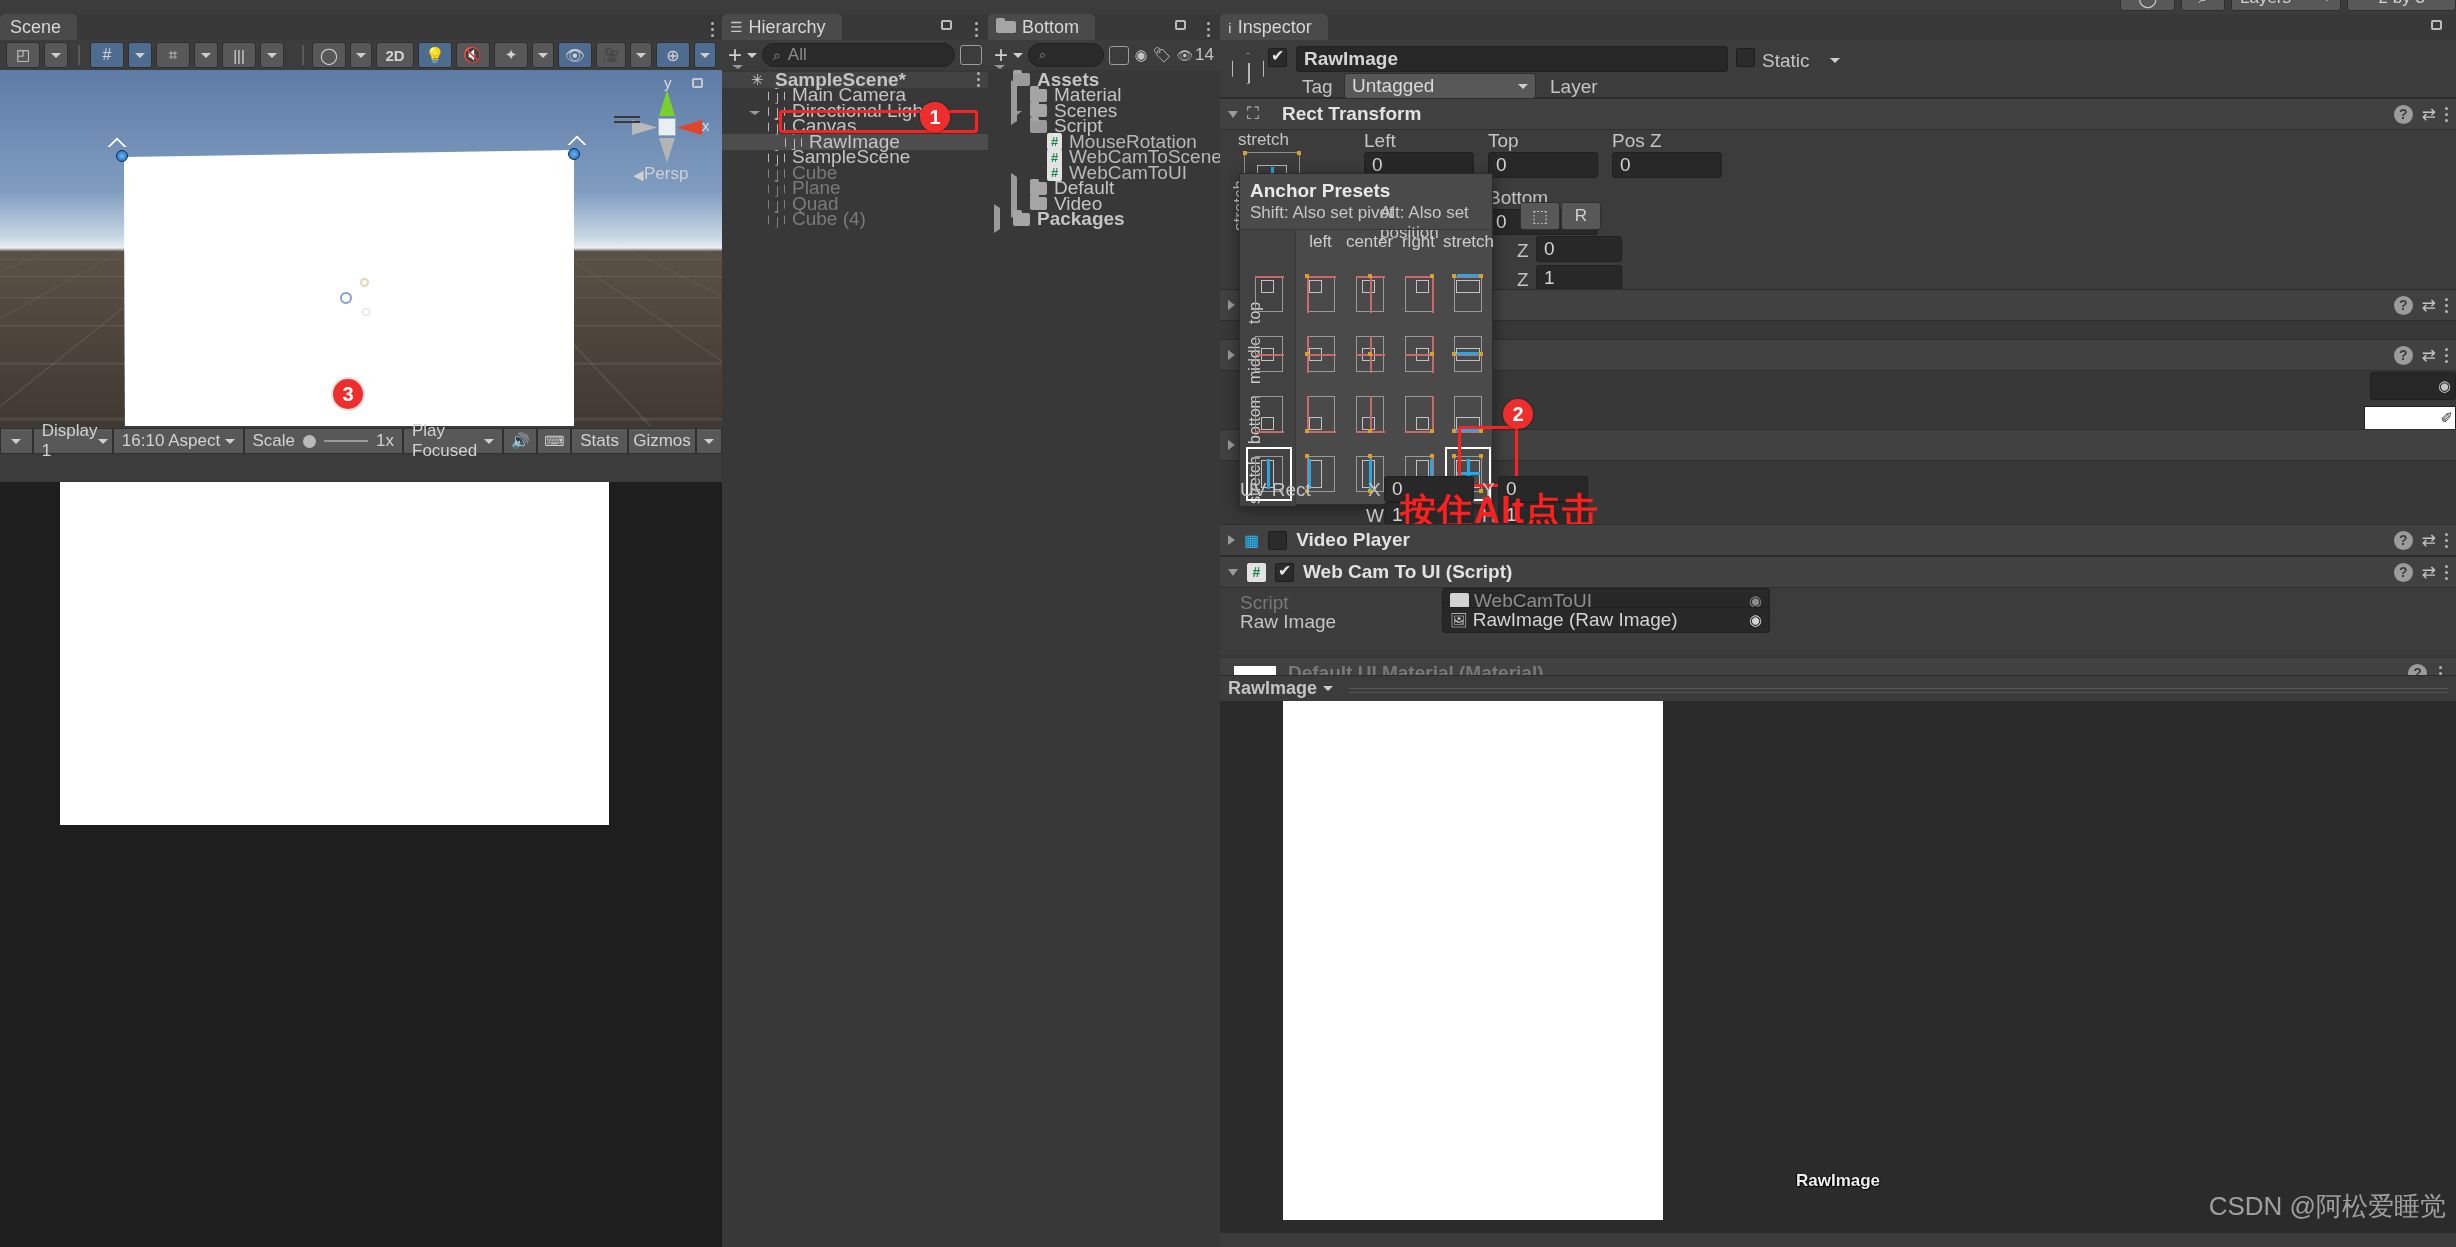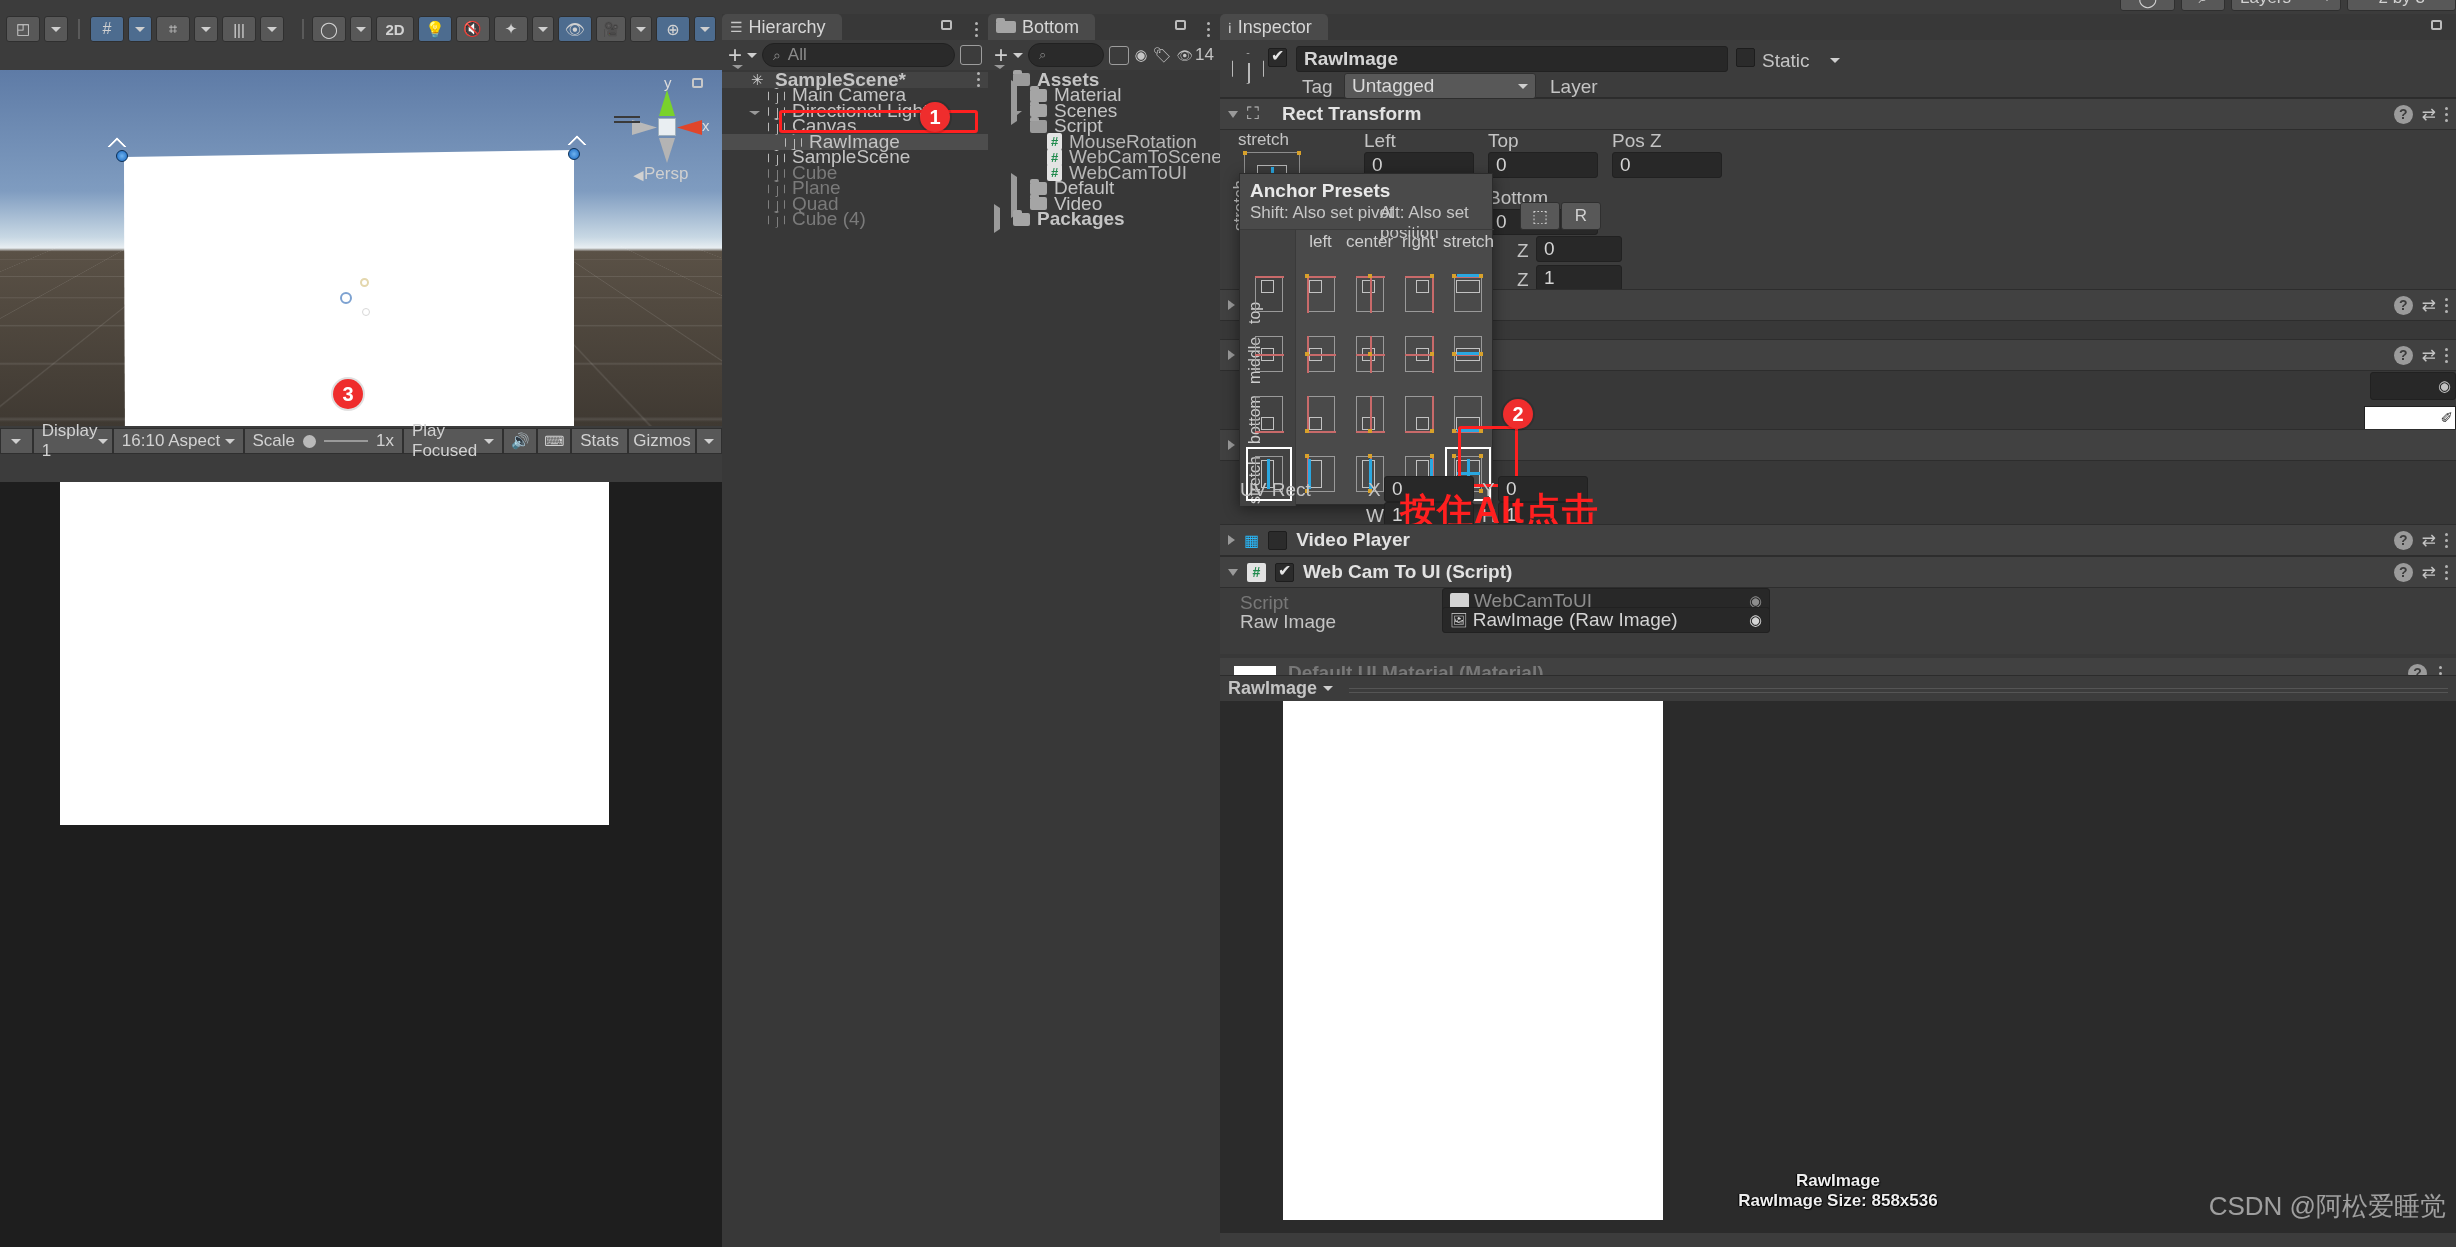--- a/index.html
+++ b/index.html
@@ -84,20 +84,30 @@
     <span>Layers</span>
       <span class="caret"></span>
   </div>
   <div class="btn" style="width:110px;height:26px;">
     <span>2 by 3</span>
   </div>
 </div>
 
 <div class="panel" style="left:0;top:14px;width:722px;height:412px;background:#3c3c3c;">
 
+  <div class="tabstrip" style="height:26px;">
+    <div class="tab" style="height:26px;padding:0 16px 0 10px;">
+      <span style="font-size:18px;">Scene</span>
+    </div>
+    <div class="kebab" style="position:absolute;right:8px;top:8px;">
+        <i></i>
+        <i></i>
+        <i></i>
+      </div>
+  </div>
 
   <div class="toolrow" style="height:30px;">
     <div class="btn" style="width:34px;">
         <span style="font-size:15px;">◰</span>
       </div>
     <div class="btn" style="width:24px;">
         <span class="caret"></span>
       </div>
     <div style="width:2px;height:20px;background:#5a5a5a;margin:0 6px;"></div>
     <div class="btn on" style="width:34px;">
@@ -775,17 +785,16 @@
   </div>
 
   <div style="position:absolute;left:0;top:661px;width:1236px;height:26px;background:#3c3c3c;border-top:1px solid #2c2c2c;display:flex;align-items:center;gap:6px;padding:0 8px;">
     <span style="font-weight:bold;font-size:18px;">RawImage</span>
     <span class="caret"></span>
     <span style="flex:1;height:1px;background:#555;margin-left:10px;box-shadow:0 4px 0 #555;"></span>
   </div>
   <div style="position:absolute;left:0;top:687px;width:1236px;height:546px;background:#2b2b2b;">
     <div style="position:absolute;left:63px;top:0px;width:380px;height:519px;background:#ffffff;"></div>
     <div style="position:absolute;left:0;right:0;top:470px;text-align:center;color:#efefef;font-weight:bold;font-size:17px;text-shadow:1px 1px 1px #000,-1px 0 1px #000;">RawImage</div>
-    <div style="position:absolute;left:0;right:0;top:490px;text-align:center;color:#efefef;font-weight:bold;font-size:17px;text-shadow:1px 1px 1px #000,-1px 0 1px #000;">RawImage Size: 858x536</div>
     <div style="position:absolute;right:10px;top:488px;color:rgba(255,255,255,.55);font-size:26px;">CSDN @阿松爱睡觉</div>
   </div>
   <div style="position:absolute;left:0;bottom:0;width:1236px;height:14px;background:#3c3c3c;"></div>
 </div>
 
 </body></html>

